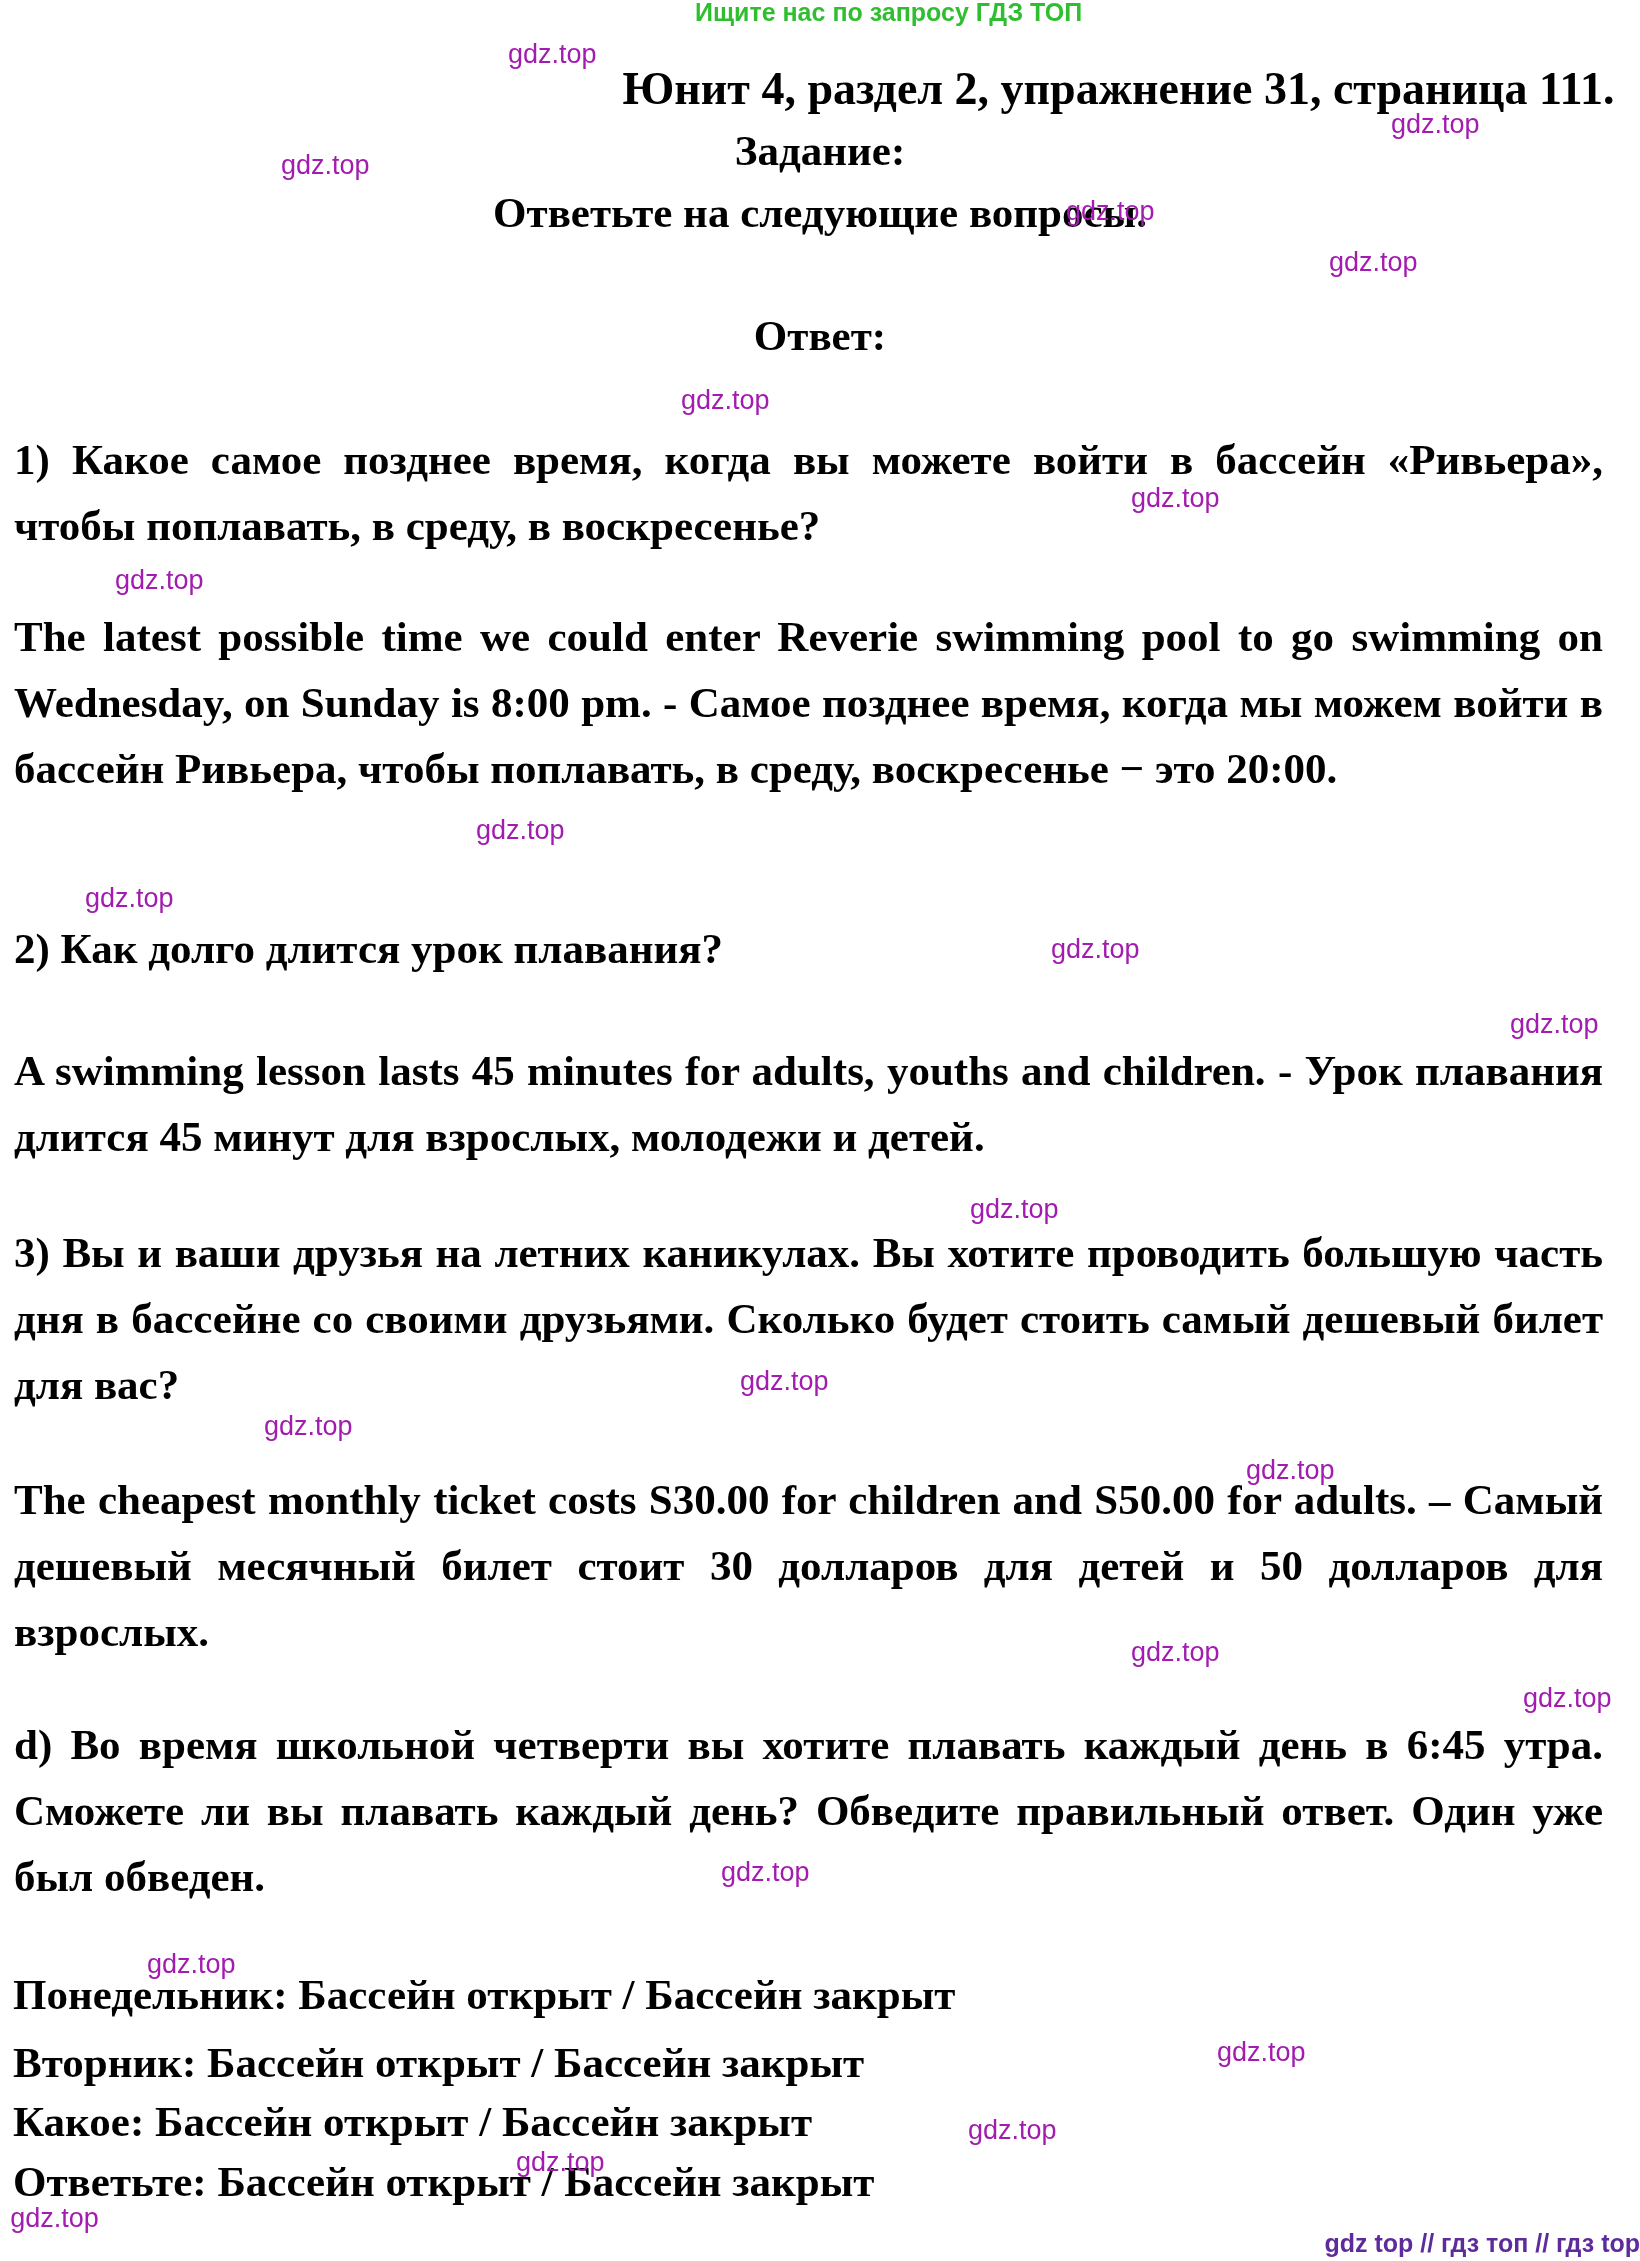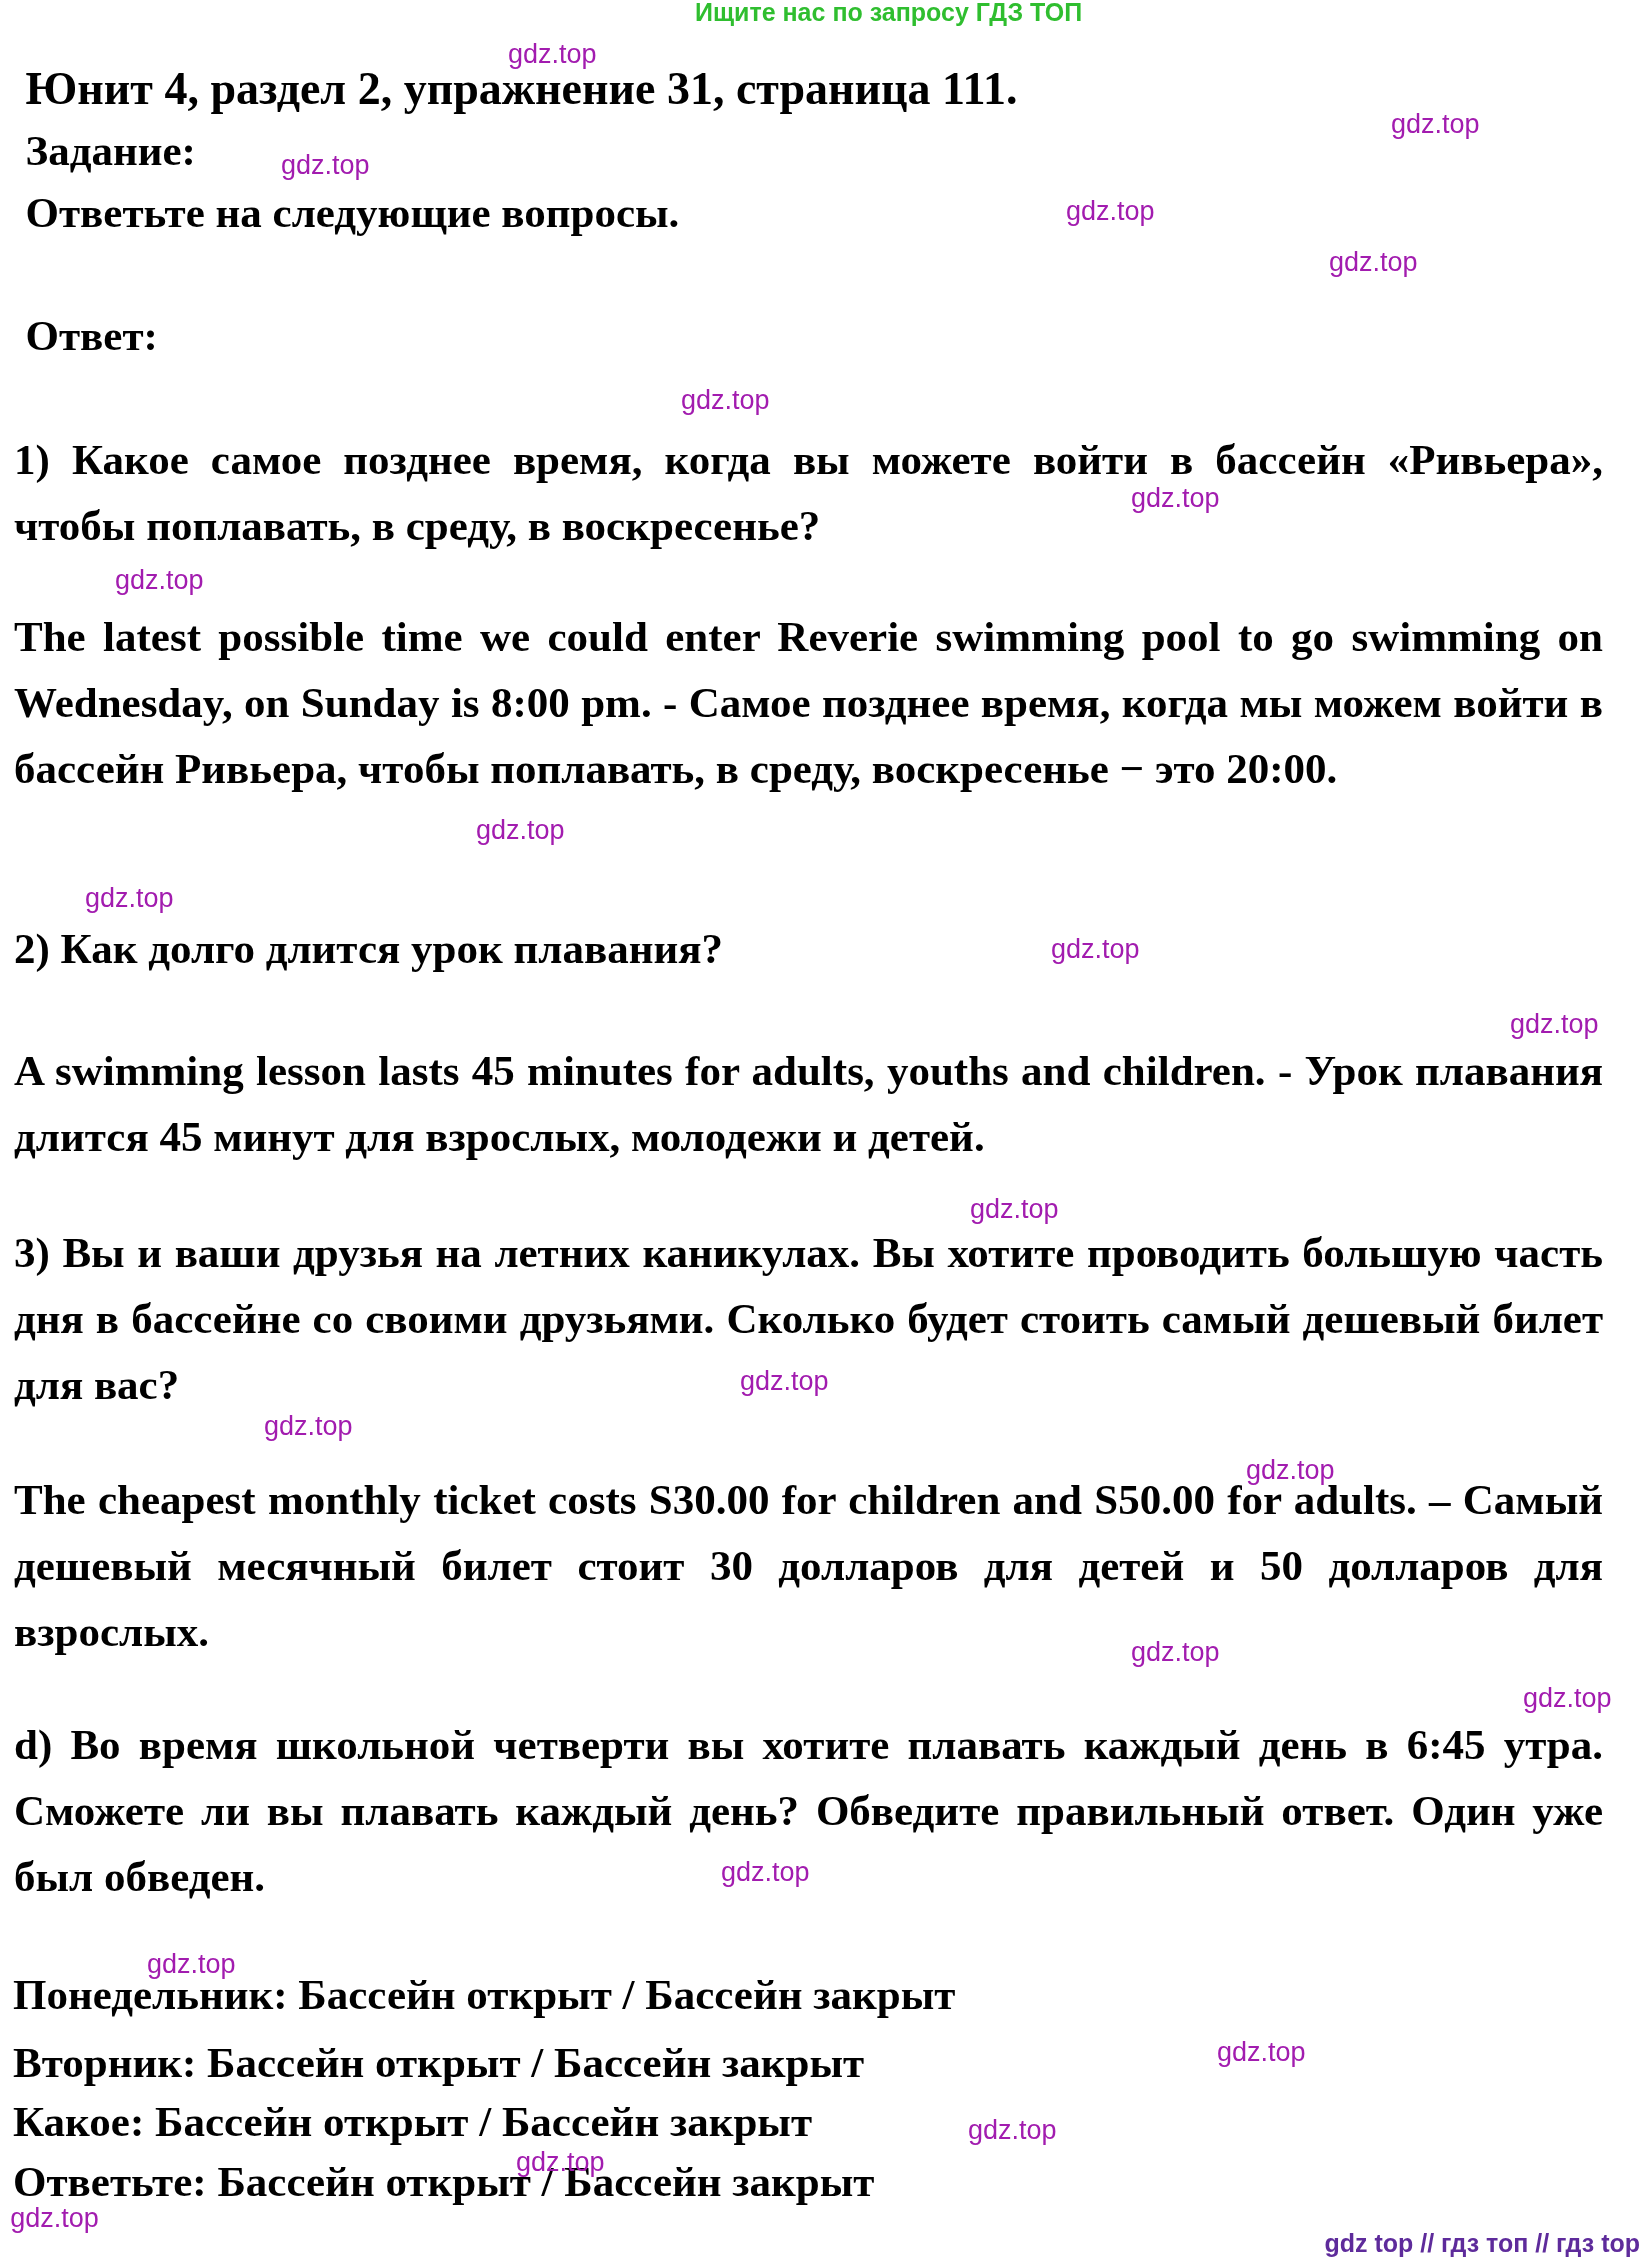--- a/index.html
+++ b/index.html
@@ -9,24 +9,24 @@
     font-family:"Liberation Serif","DejaVu Serif",serif;
   }
   .abs{position:absolute;font-weight:bold;}
   .header-note{
     top:0;left:695px;
     font-family:"Liberation Sans","DejaVu Sans",sans-serif;
     font-size:25px;line-height:25px;color:#2fbe2f;white-space:nowrap;
   }
   .title{
     top:61px;left:25.5px;width:1589px;
-    font-size:46px;line-height:56px;font-weight:bold;white-space:nowrap;
+    font-size:46px;line-height:56px;font-weight:bold;white-space:nowrap;text-align:right;
   }
   .line{
-    left:25.5px;width:1589px;font-size:43px;line-height:56px;white-space:nowrap;
+    left:25.5px;width:1589px;font-size:43px;line-height:56px;white-space:nowrap;text-align:center;
   }
   .para{
     left:14px;width:1589px;font-size:43px;line-height:66px;
     text-align:justify;
   }
   .day{
     left:13px;width:1589px;font-size:43px;line-height:61px;white-space:nowrap;
   }
   .wm{
     position:absolute;

